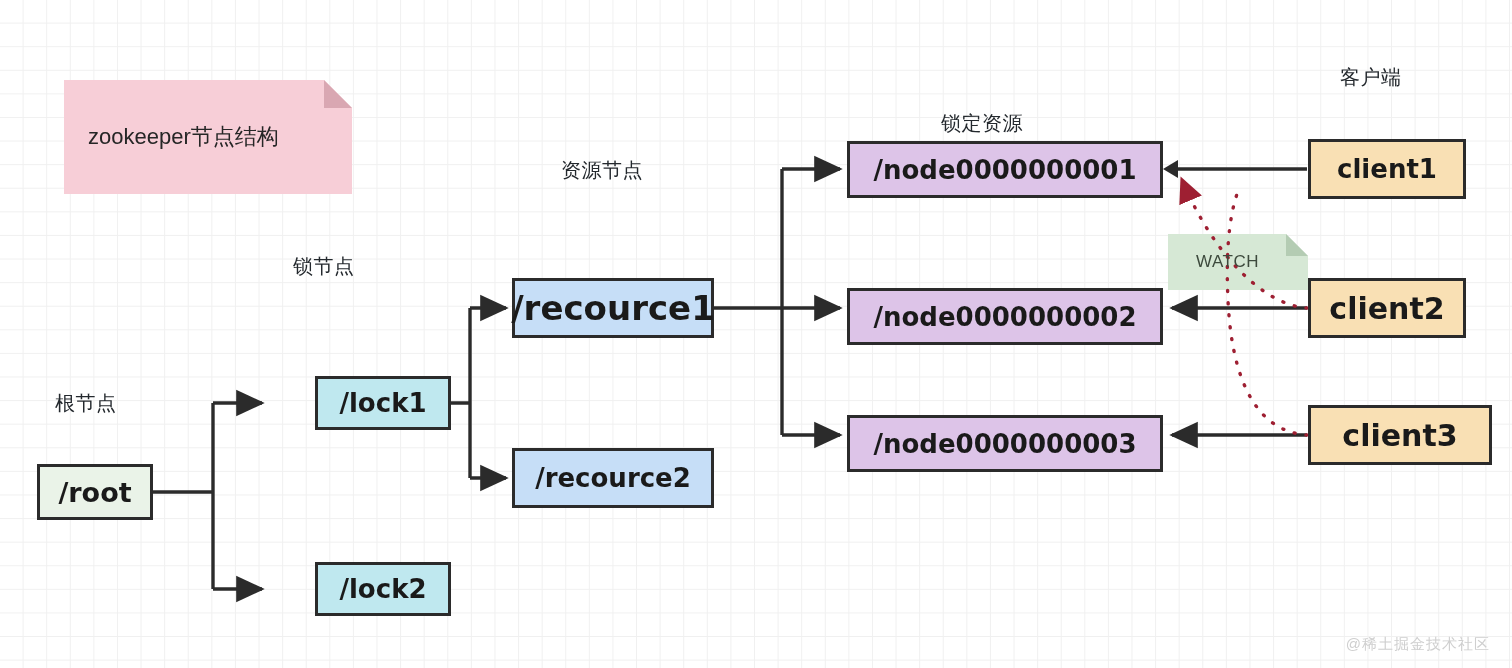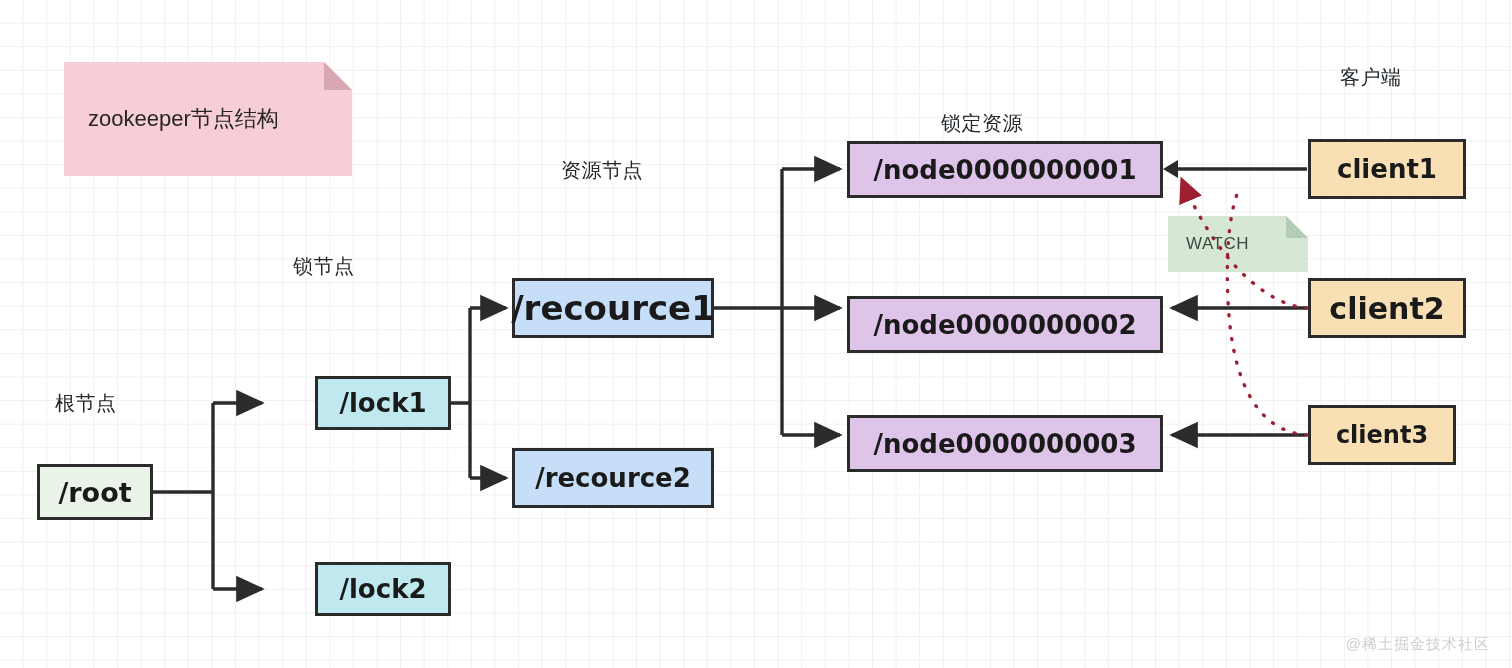--- a/index.html
+++ b/index.html
@@ -32,20 +32,21 @@
     white-space: nowrap;
     font-family: "Liberation Sans", "DejaVu Sans", sans-serif;
   }
 
   
   .note {
     position: absolute;
     display: flex;
     align-items: center;
     box-sizing: border-box;
+    margin-top: 18px;
   }
   .note-body {
     position: absolute;
     inset: 0;
   }
   .note-text {
     position: relative;
     z-index: 2;
     white-space: nowrap;
   }
@@ -93,21 +94,21 @@
     top: 0;
     width: 22px;
     height: 22px;
     background: #b4ccb3;
     clip-path: polygon(0 0, 100% 100%, 0 100%);
     z-index: 3;
   }
   #watch-note .note-text {
     color: #3d4a3d;
     font-size: 17px;
-    padding-left: 18px;
+    padding-left: 28px;
     letter-spacing: 0.5px;
   }
 
   
   .nodebox {
     position: absolute;
     border: 3px solid #2b2b2b;
     display: flex;
     align-items: center;
     justify-content: center;
@@ -226,25 +227,25 @@
   <div class="nodebox lock" style="left:267px; top:376px; width:136px; height:54px; font-size:26px;">/lock1</div>
 
   <div class="nodebox lock" style="left:267px; top:562px; width:136px; height:54px; font-size:26px;">/lock2</div>
 
   <div class="nodebox res" style="left:512px; top:278px; width:202px; height:60px; font-size:34px;">/recource1</div>
 
   <div class="nodebox res" style="left:512px; top:448px; width:202px; height:60px; font-size:26px;">/recource2</div>
 
   <div class="nodebox znode" style="left:847px; top:141px; width:316px; height:57px; font-size:26px;">/node0000000001</div>
 
-  <div class="nodebox znode" style="left:847px; top:296px; width:316px; height:57px; font-size:26px;">/node0000000002</div>
+  <div class="nodebox znode" style="left:847px; top:288px; width:316px; height:57px; font-size:26px;">/node0000000002</div>
 
   <div class="nodebox znode" style="left:847px; top:407px; width:316px; height:57px; font-size:26px;margin-top:8px;">/node0000000003</div>
 
   <div class="nodebox client" style="left:1308px; top:139px; width:158px; height:60px; font-size:26px;">client1</div>
 
   <div class="nodebox client" style="left:1308px; top:278px; width:158px; height:60px; font-size:30px;">client2</div>
 
-  <div class="nodebox client" style="left:1308px; top:405px; width:148px; height:60px; font-size:24px;">client3</div>
+  <div class="nodebox client" style="left:1308px; top:405px; width:184px; height:60px; font-size:30px;">client3</div>
 
   <div id="watermark">@稀土掘金技术社区</div>
 
 </div>
 
 </body></html>

